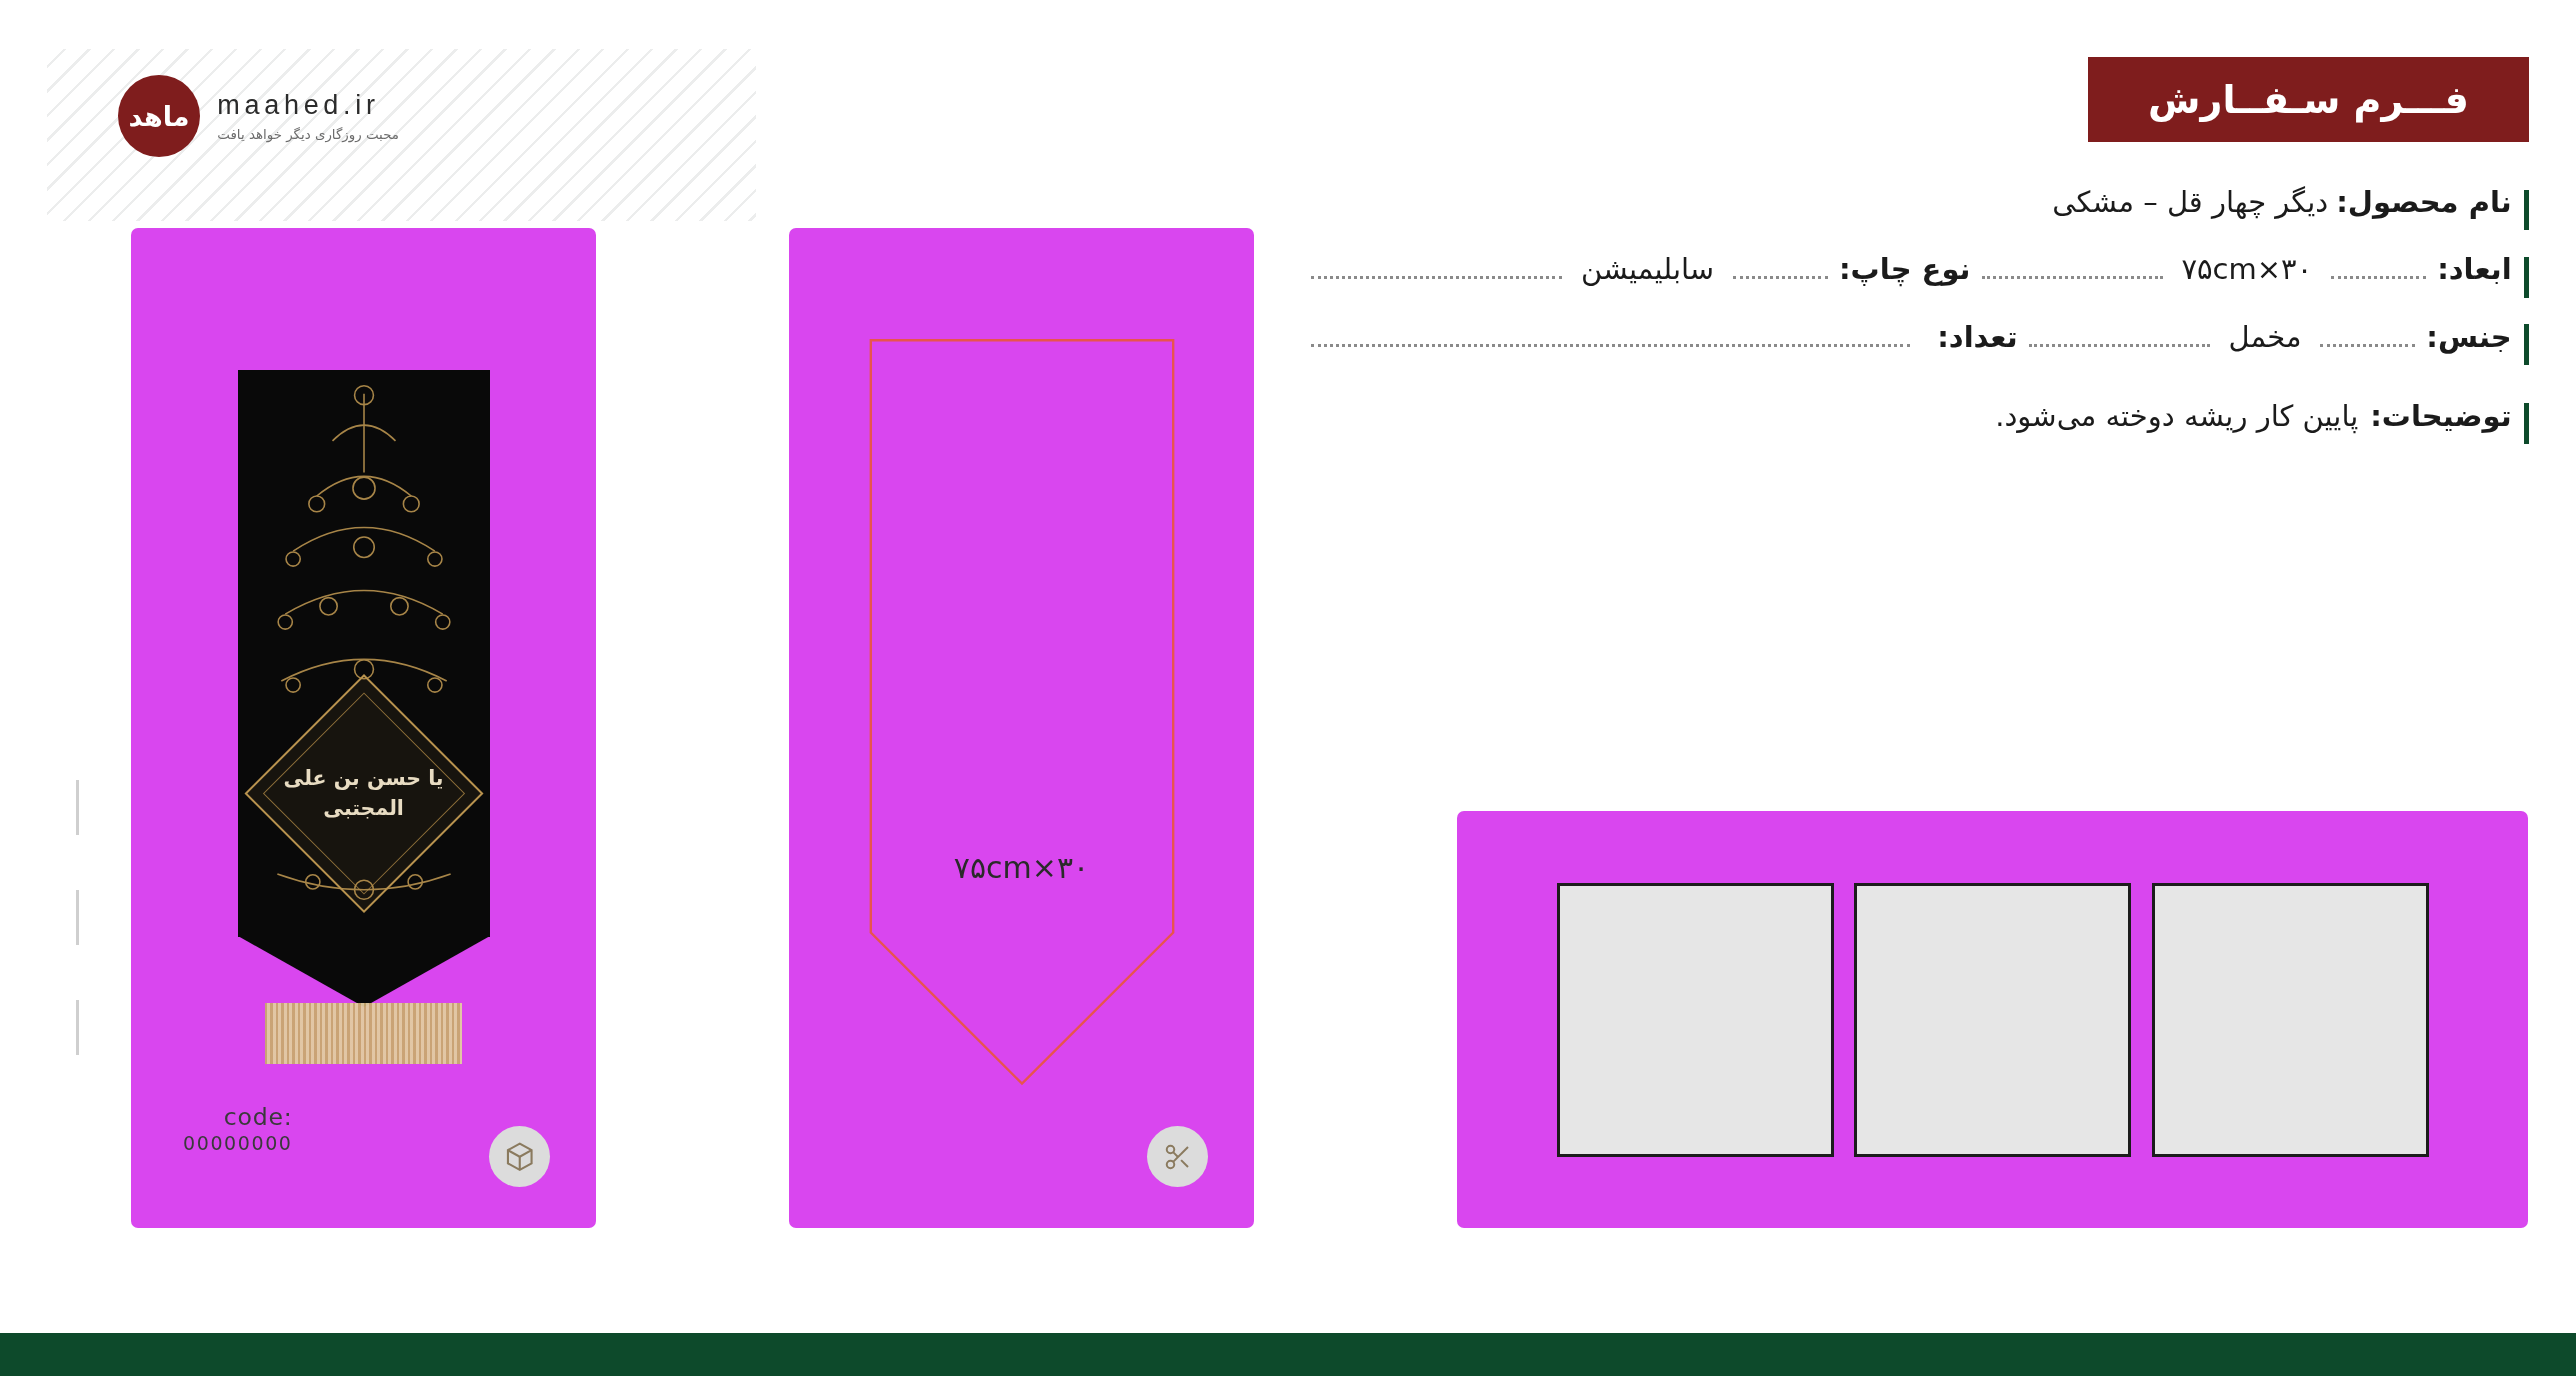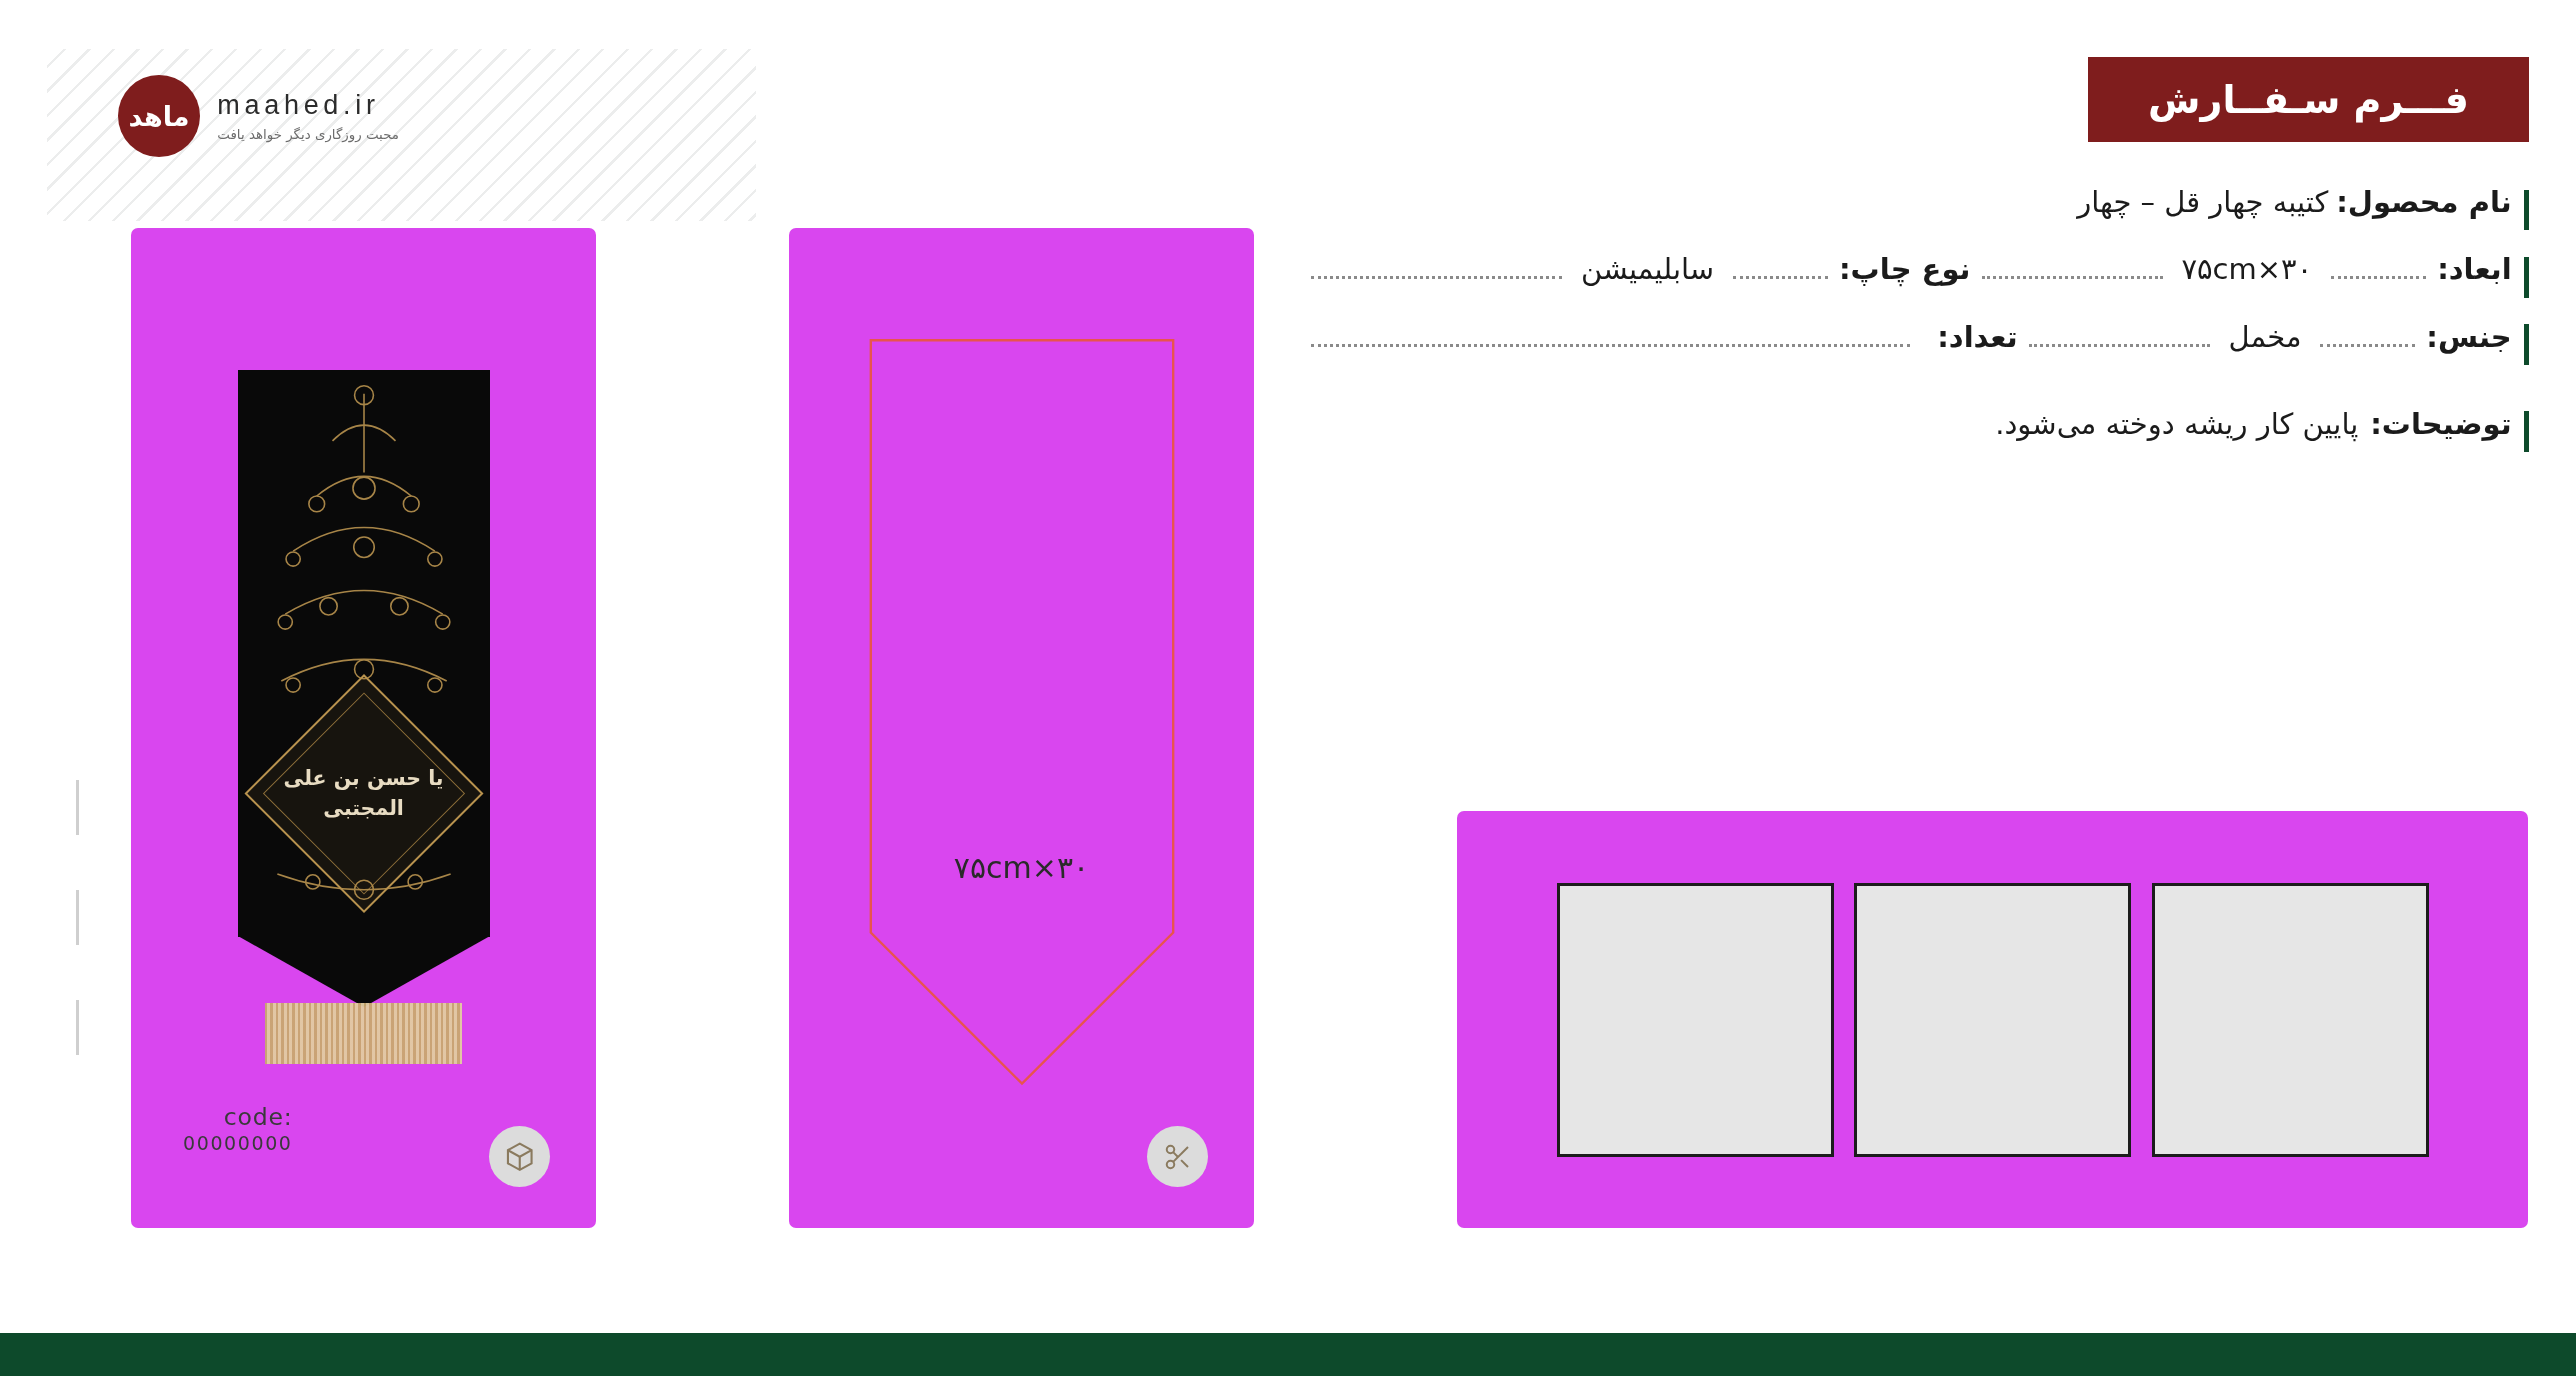--- a/index.html
+++ b/index.html
@@ -152,21 +152,21 @@
     height: 20.5px;
     margin: 0 11px;
     min-width: 31.5px;
   }
   .dots.fixed-s { flex: 0 0 95px; }
   .dots.fixed-m { flex: 0 0 181px; }
 
   .desc-row {
     position: relative;
     padding-right: 17.3px;
-    margin-top: 37px;
+    margin-top: 29px;
     min-height: 50px;
   }
   .desc-row .lbl { font-size: 29px; }
 
   
   .card {
     position: absolute;
     background: #d946ef;
     border-radius: 7px;
   }
@@ -339,21 +339,21 @@
 
 <div class="title-plate">
   <span>فـــرم سـفــارش</span>
 </div>
 
 <div class="form-block">
 
   <div class="form-row">
     <div class="row-bar"></div>
     <span class="lbl">نام محصول:</span>
-    <span class="val">کتیبه چهار قل – چهار</span>
+    <span class="val">دیگر چهار قل – مشکی</span>
   </div>
 
   <div class="form-row">
     <div class="row-bar"></div>
     <span class="lbl">ابعاد:</span>
     <span class="dots fixed-s"></span>
     <span class="val">۳۰×۷۵cm</span>
     <span class="dots fixed-m"></span>
     <span class="lbl">نوع چاپ:</span>
     <span class="dots fixed-s"></span>

